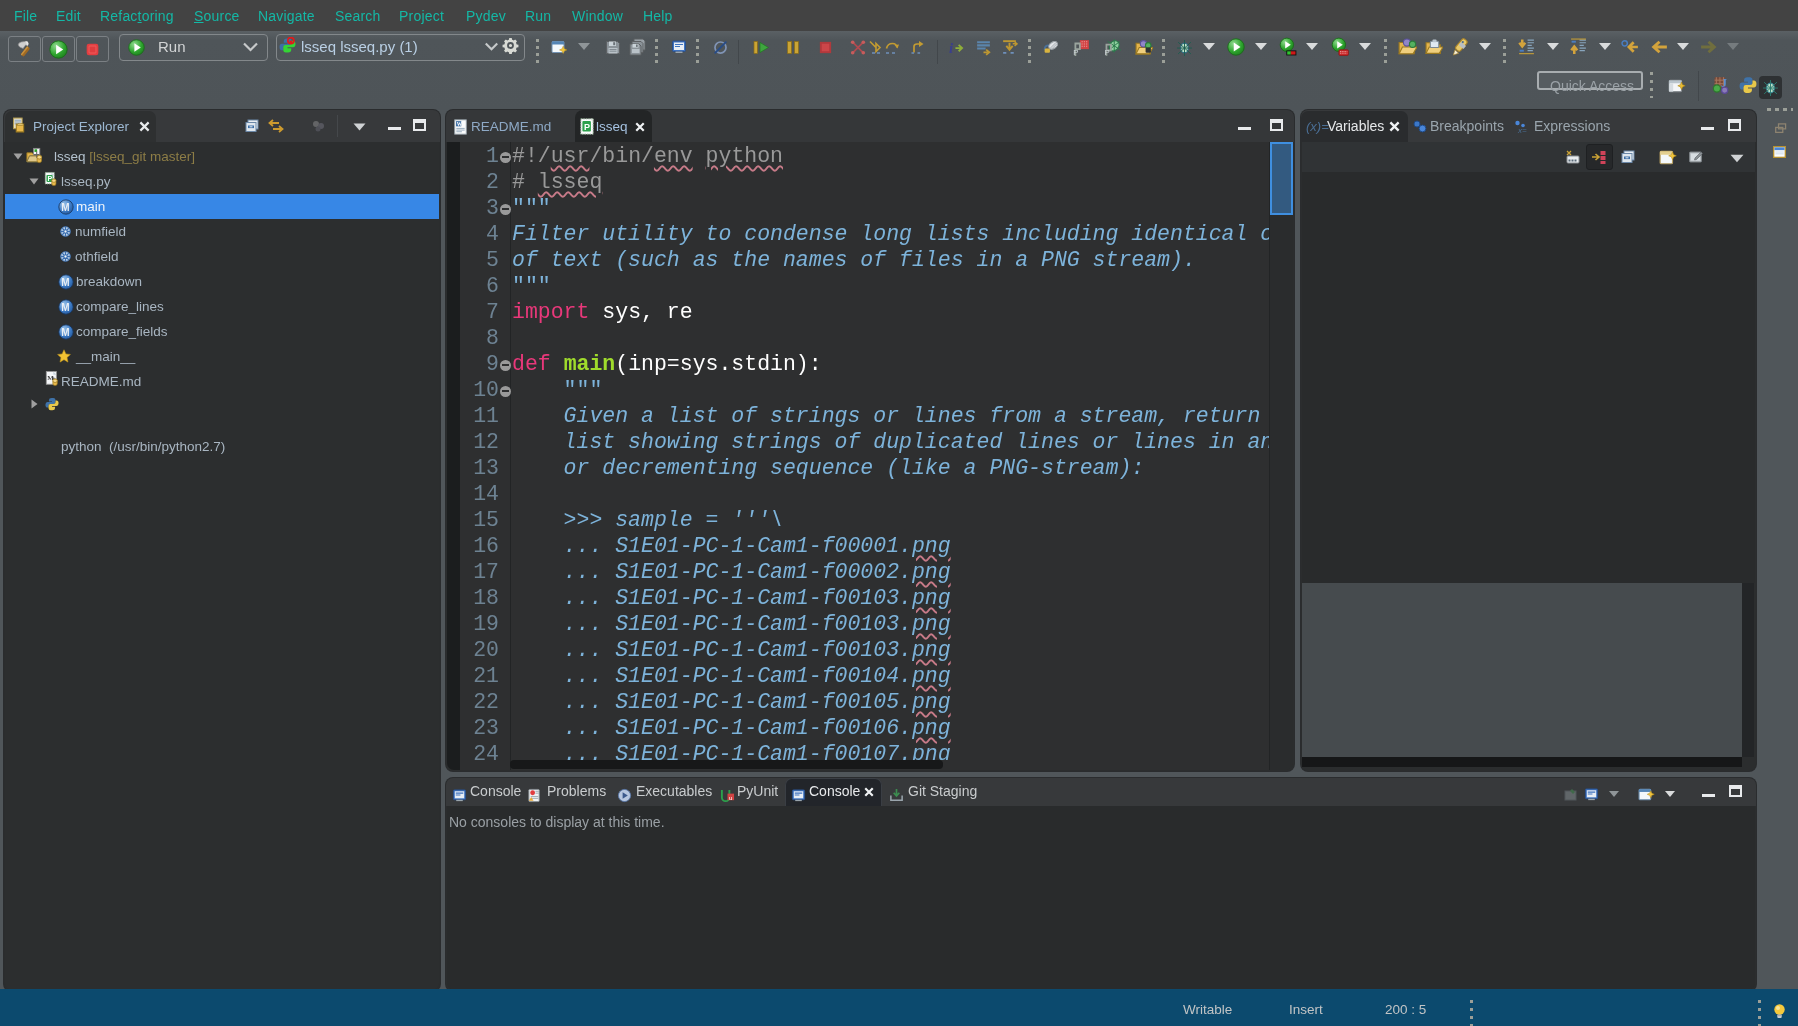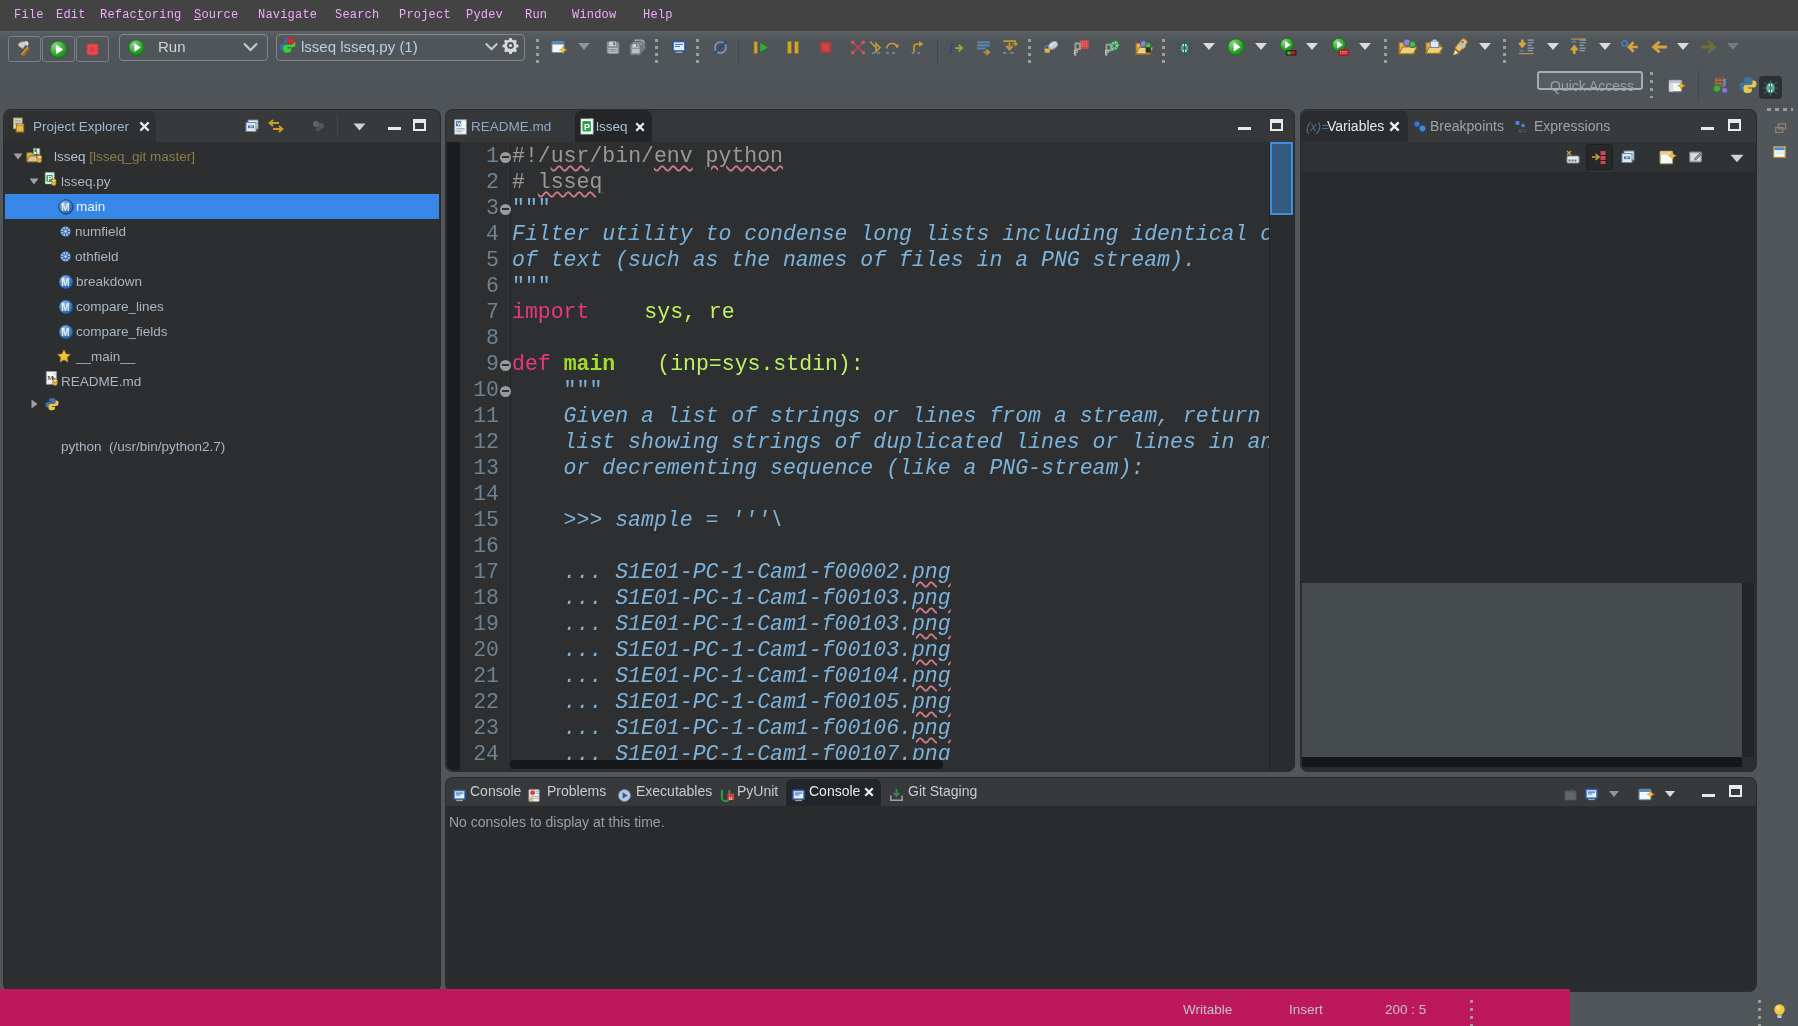--- a/index.html
+++ b/index.html
@@ -1,54 +1,54 @@
 <!DOCTYPE html>
 <html><head>
 <meta charset="utf-8">
 <style>
 * { margin:0; padding:0; box-sizing:border-box; }
 html,body { width:1798px; height:1026px; overflow:hidden; background:#50565a;
   font-family:"Liberation Sans", sans-serif; }
 .abs { position:absolute; }
 #menubar { position:absolute; left:0; top:0; width:1798px; height:31px; background:#434343; }
-.mi { position:absolute; top:8px; font-size:12px; color:#f0abfc; letter-spacing:0.2px;font-family:Liberation Mono, monospace; }
+.mi { position:absolute; top:8px; font-size:14px; color:#14b8a6; letter-spacing:0.2px; }
 #toolbar { position:absolute; left:0; top:31px; width:1798px; height:79px;
   background:linear-gradient(#5a6064, #4f5559 12%, #4e5458); }
 .tbtn { position:absolute; top:5px; width:33px; height:26px; border:1px solid #7b8084; border-radius:3px; }
 .combo { position:absolute; top:3px; height:27px; border:1px solid #83888b; border-radius:4px; }
 .ico { position:absolute; width:16px; height:16px; }
 .dsep { position:absolute; top:8px; width:3px; height:25px;
   background:repeating-linear-gradient(#9b9f98 0 3px, rgba(0,0,0,0) 3px 7px);}
 .lsep { position:absolute; top:9px; width:1px; height:24px; background:#42474b; }
 .dd { position:absolute; width:0; height:0; border-left:6px solid transparent; border-right:6px solid transparent; border-top:7px solid #d9dbdc; }
 .dd.gray { border-top-color:#8f9598; }
 .panel { position:absolute; background:#2b2d2e; border-radius:7px; box-shadow:0 0 0 1px #2a2c2e; }
 .tabbar { position:absolute; left:0; top:0; right:0; height:32px; background:#37393b; border-radius:7px 7px 0 0; }
 .minmax { position:absolute; top:9px; width:13px; height:11px; }
 .panetitle { font-size:14px; }
-#statusbar { position:absolute; left:0; top:989px; width:1570px; height:37px; background:#be185d; }
+#statusbar { position:absolute; left:0; top:989px; width:1798px; height:37px; background:#0c4a6e; }
 .sbtext { position:absolute; top:13px; font-size:13.5px; color:#c2c4c5; }
 .vdots { position:absolute; width:3px; height:26px;
   background:repeating-linear-gradient(#9b9f98 0 3px, rgba(0,0,0,0) 3px 8px); }
 .mono { font-family:"Liberation Mono", monospace; }
 .trow { position:absolute; height:25px; line-height:25px; font-size:13.5px; color:#a9b6c2; white-space:pre; }
 .micon { width:16px; height:16px; }
 .cline { position:absolute; left:65px; white-space:pre; }
 .lnum { position:absolute; left:14px; width:38px; text-align:right; color:#6d8292; }
 .fold { position:absolute; left:53px; width:11px; height:11px; border-radius:50%; background:#9a9a9a; }
 .fold::after { content:""; position:absolute; left:2px; top:4.5px; width:7px; height:2px; background:#2e2f30; }
 .doc { color:#7db3da; font-style:italic; }
 .kw { color:#e8387a; }
 .fn { color:#a0dc2c; font-weight:bold; }
 .cmt { color:#999999; }
 .wv { text-decoration:underline; text-decoration-style:wavy; text-decoration-color:#c77a88; text-decoration-thickness:1.6px; text-underline-offset:3px; }
 .ctab { position:absolute; top:5px; height:23px; font-size:14px; color:#c9ccce; }
 .cticon { position:absolute; width:15px; height:15px; }
 .codeline { position:absolute; left:0; width:100%; height:26px; }
-.pln { color:#bef264;margin-left:42px; }
+.pln { color:#ffffff; }
 </style>
 </head>
 <body>
 <div id="menubar">
   <span class="mi" style="left:14px">File</span>
   <span class="mi" style="left:56px">Edit</span>
   <span class="mi" style="left:100px">Refac<u>t</u>oring</span>
   <span class="mi" style="left:194px"><u>S</u>ource</span>
   <span class="mi" style="left:258px">Navigate</span>
   <span class="mi" style="left:335px">Search</span>
@@ -545,20 +545,21 @@
         </div>
       <div class="codeline" style="top:338px">
           <span class="lnum">14</span>
         </div>
       <div class="codeline" style="top:364px">
           <span class="lnum">15</span>
           <span class="cline doc">    &gt;&gt;&gt; sample = '''\</span>
         </div>
       <div class="codeline" style="top:390px">
           <span class="lnum">16</span>
+          <span class="cline doc">    ... S1E01-PC-1-Cam1-f00001.<span class="wv">png</span></span>
         </div>
       <div class="codeline" style="top:416px">
           <span class="lnum">17</span>
           <span class="cline doc">    ... S1E01-PC-1-Cam1-f00002.<span class="wv">png</span></span>
         </div>
       <div class="codeline" style="top:442px">
           <span class="lnum">18</span>
           <span class="cline doc">    ... S1E01-PC-1-Cam1-f00103.<span class="wv">png</span></span>
         </div>
       <div class="codeline" style="top:468px">

